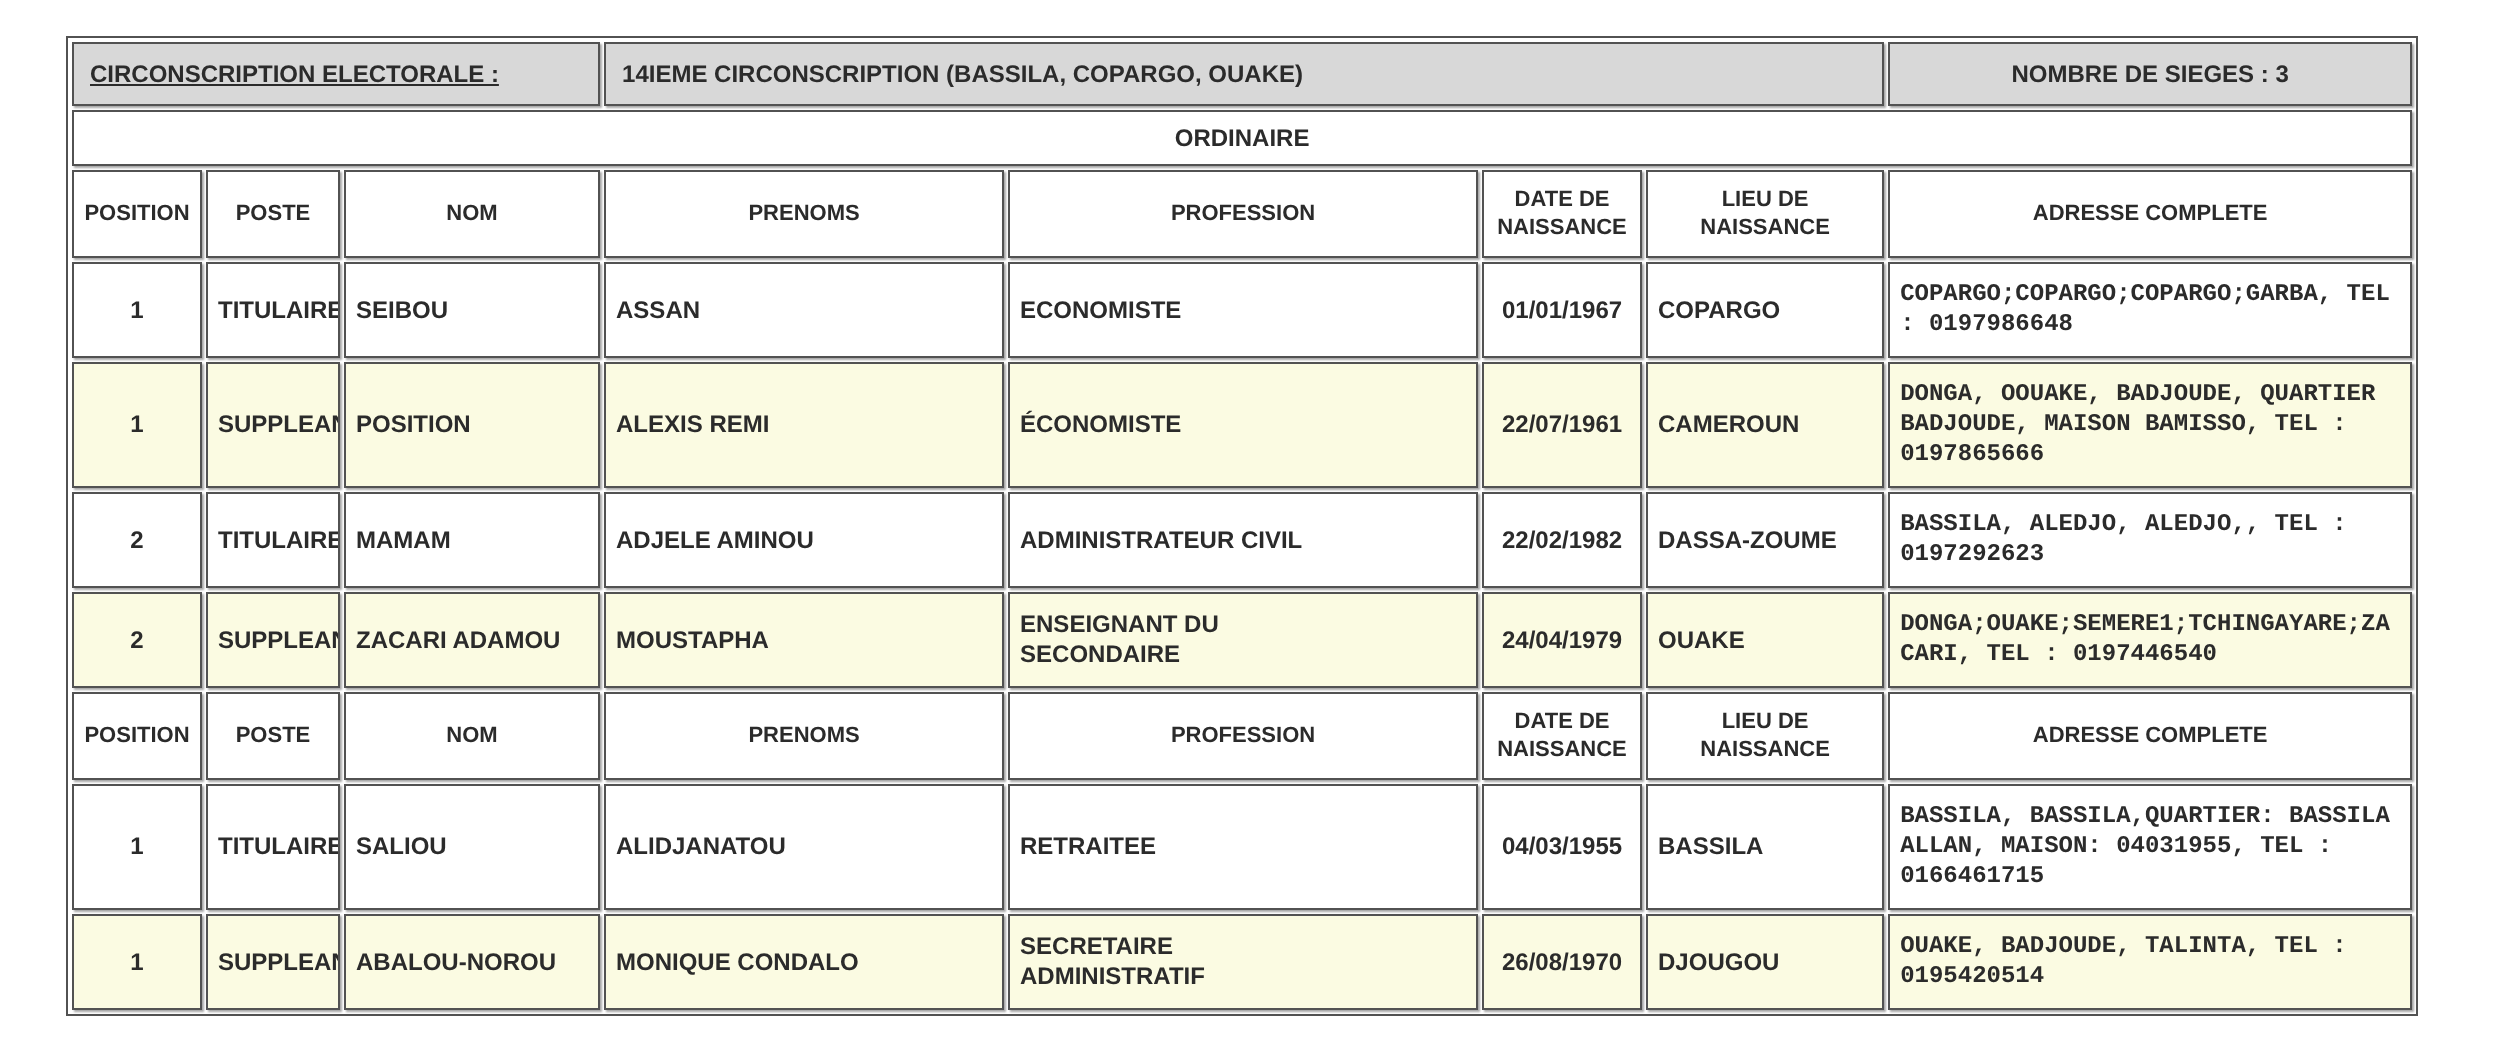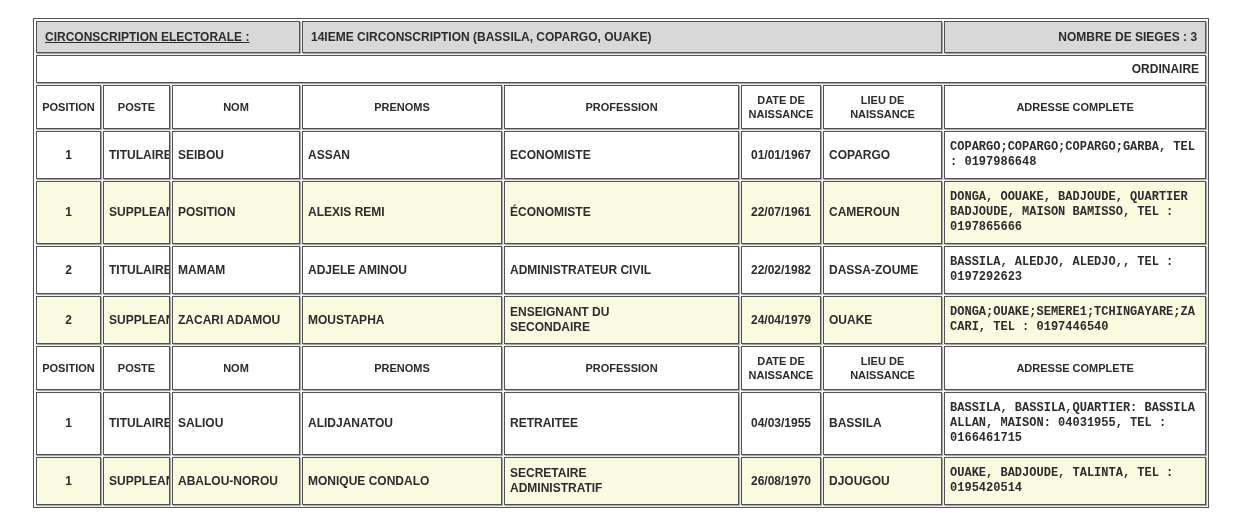--- a/index.html
+++ b/index.html
@@ -32,27 +32,27 @@
   }
   
   tr.top-row td {
     background: var(--header-bg, #d8d8d8);
     height: 26px;
     font-size: 12px;
     padding: 2px 8px;
   }
   td.top-label { text-align: left; text-decoration: underline; }
   td.top-value { text-align: left; }
-  td.top-seats { text-align: right; margin-left: 17px; }
+  td.top-seats { text-align: center; margin-left: 17px; }
   
   td.section-title {
     height: 22px;
     font-size: 12px;
-    text-align: right;
-    padding: 2px 6px;
+    text-align: center;
+    padding: 2px 16px;
   }
   
   th.col-head {
     font-size: 11px;
     text-align: center;
     padding: 4px 3px;
     height: 34px;
     line-height: 1.3;
   }
   

